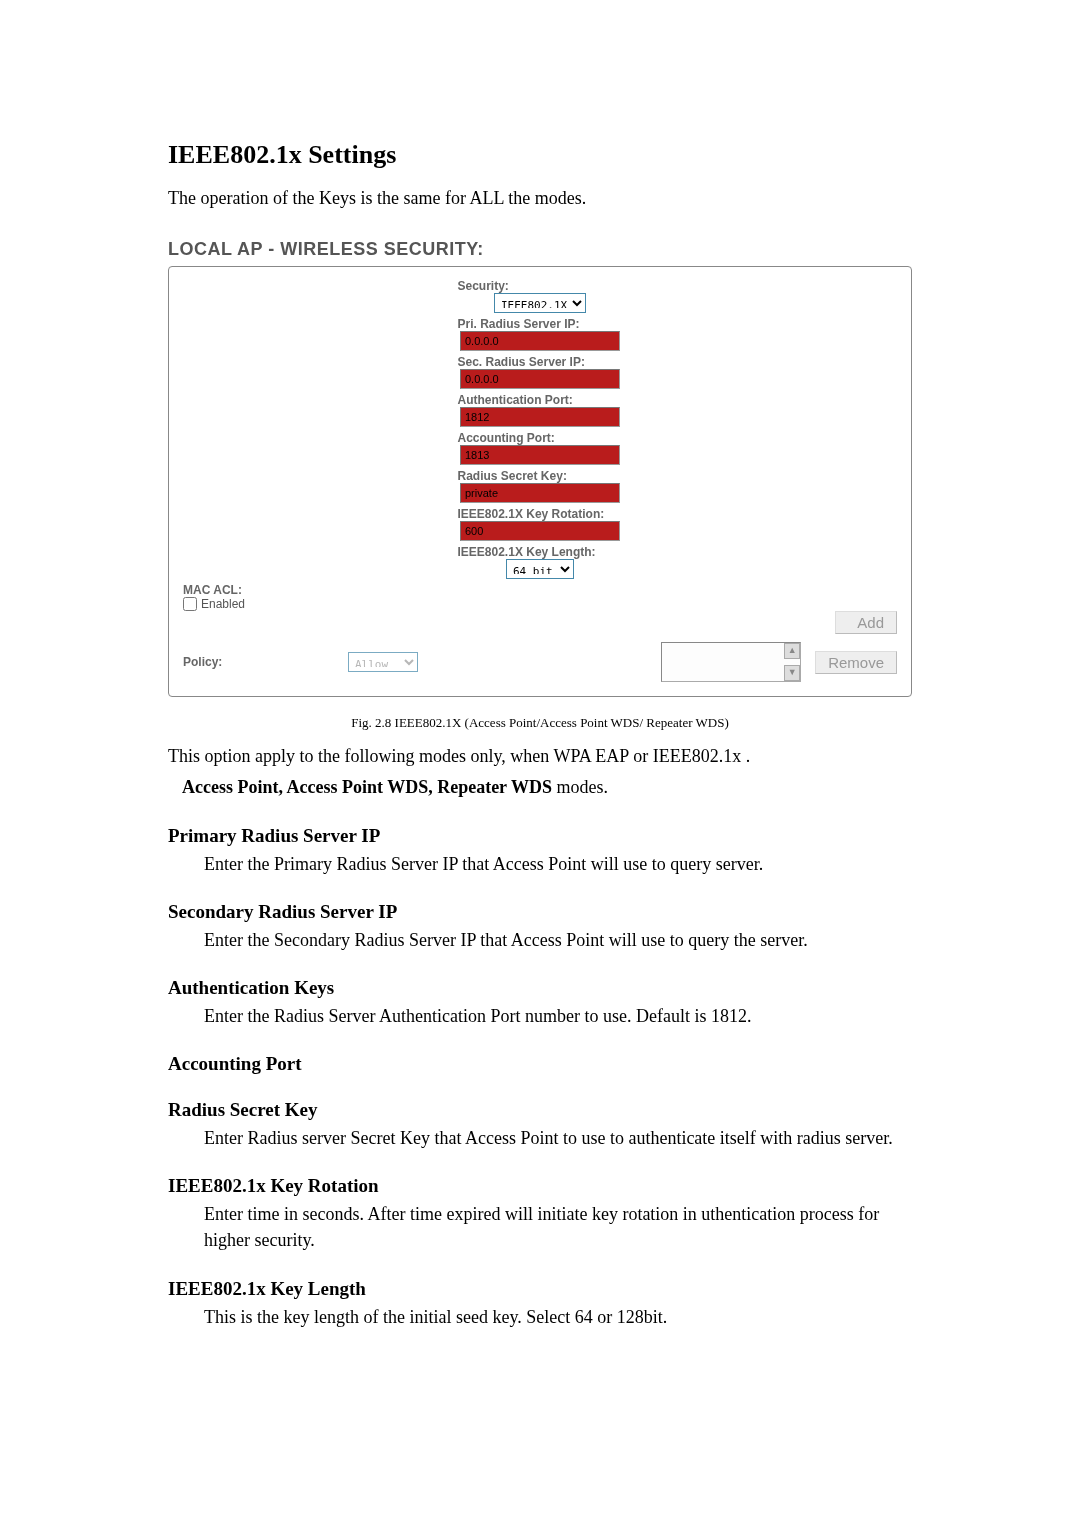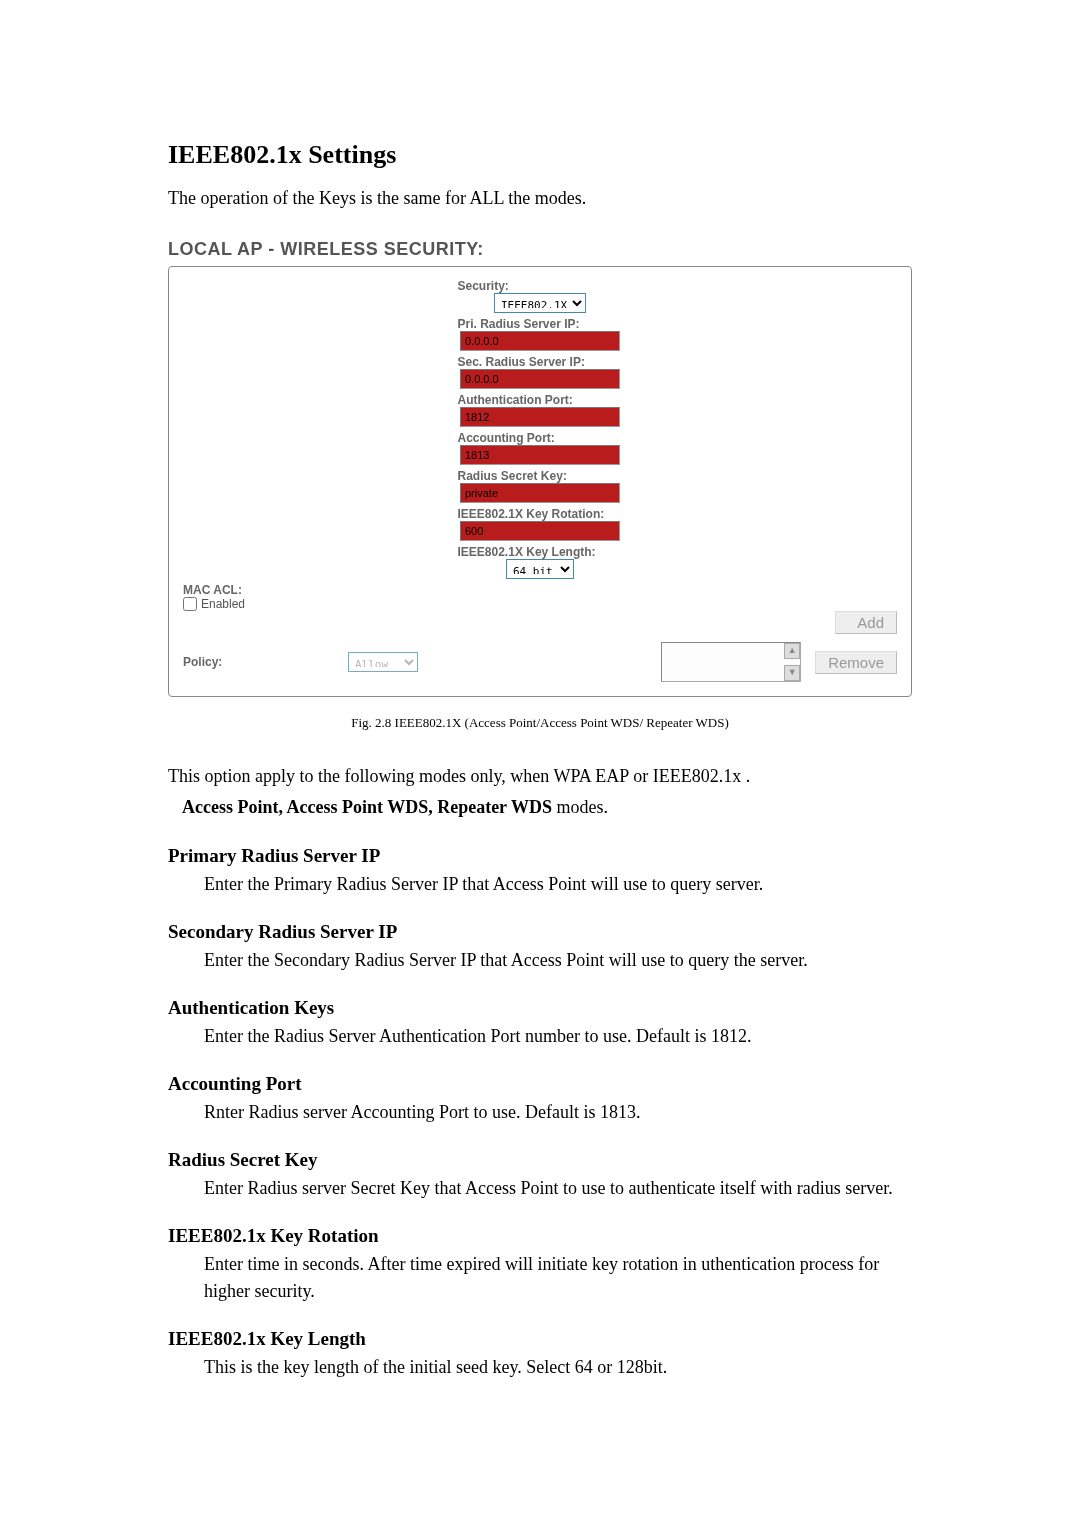--- a/index.html
+++ b/index.html
@@ -133,21 +133,21 @@
       font-size: 9px;
       line-height: 12px;
       text-align: center;
       color: #888;
     }
     .listbox .scroll-up { top: 0; }
     .listbox .scroll-dn { bottom: 0; }
     .fig-caption {
       font-size: 13px;
       text-align: center;
-      margin: 14px 0 32px 0;
+      margin: 14px 0 12px 0;
     }
     .body-text {
       font-size: 18px;
       line-height: 1.5;
       margin-bottom: 4px;
     }
     .body-text.indent {
       padding-left: 14px;
     }
     .section-heading {
@@ -283,21 +283,20 @@
   <div class="section-desc">Enter the Secondary Radius Server IP that Access Point will use to query the server.</div>
 </div>
 
 <div>
   <div class="section-heading">Authentication Keys</div>
   <div class="section-desc">Enter the Radius Server Authentication Port number to use. Default is 1812.</div>
 </div>
 
 <div>
   <div class="section-heading">Accounting Port</div>
-  <div class="section-desc">Rnter Radius server Accounting Port to use. Default is 1813.</div>
 </div>
 
 <div>
   <div class="section-heading">Radius Secret Key</div>
   <div class="section-desc justify">Enter Radius server Secret Key that Access Point to use to authenticate itself with radius server.</div>
 </div>
 
 <div>
   <div class="section-heading">IEEE802.1x Key Rotation</div>
   <div class="section-desc">Enter time in seconds. After time expired will initiate key rotation in uthentication process for higher security.</div>

